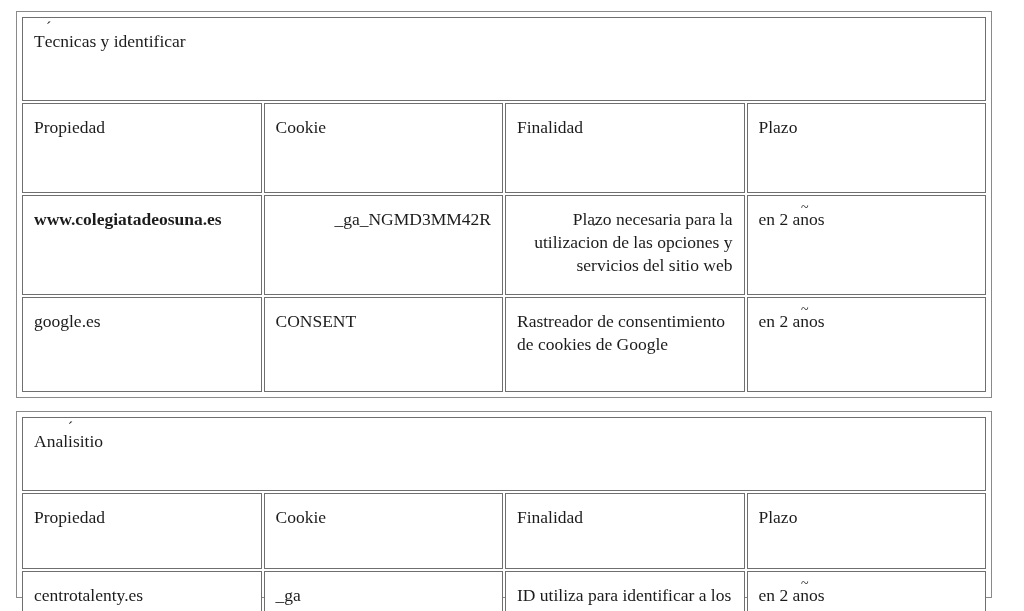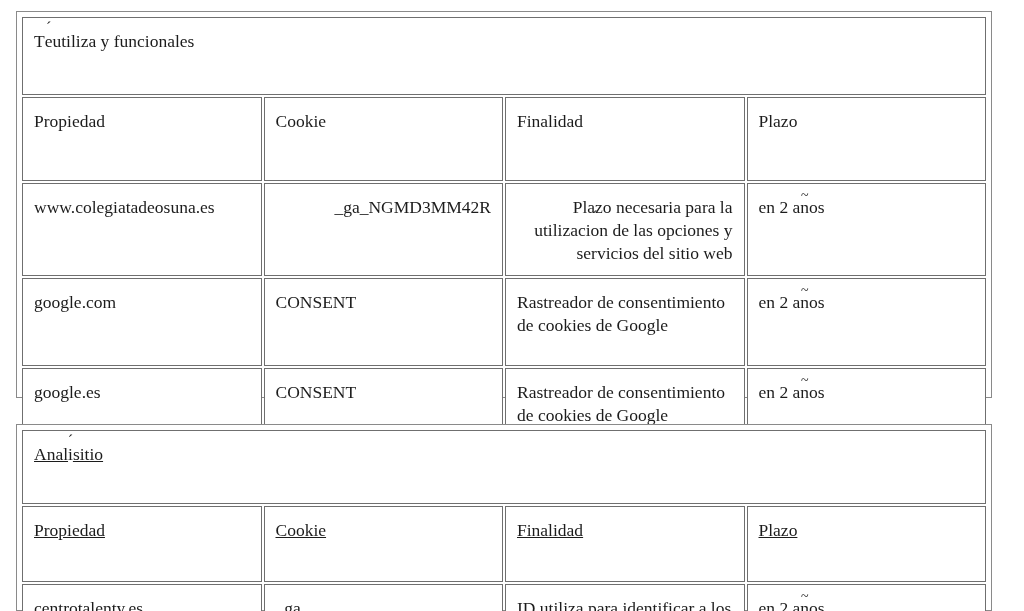--- a/index.html
+++ b/index.html
@@ -25,42 +25,42 @@
 
   
   .table-frame {
     position: absolute;
     box-sizing: border-box;
     border: 1.5px solid #8a8a8a;
     background: #ffffff;
     padding: 3px;
   }
   #table-tecnicas { left: 16px; top: 11px; width: 976px; height: 387px; }
-  #table-analiticas { left: 16px; top: 424px; width: 976px; height: 187px; text-decoration: underline; }
+  #table-analiticas { left: 16px; top: 411px; width: 976px; height: 187px; }
 
   table.ctable {
     width: 100%;
     height: 100%;
     border-collapse: separate;
     border-spacing: 2px;
     table-layout: fixed;
   }
   table.ctable td {
     border: 1.5px solid #6f6f6f;
     vertical-align: top;
     padding: 12px 11px 10px 11px;
     font-size: 17.5px;
     line-height: 1.32;
     background: #ffffff;
   }
   td.section-title {
     padding-top: 10px;
   }
   td.prop-strong {
-    font-weight: normal;
+    font-weight: bold;
     vertical-align: middle;
   }
   td.vmid { vertical-align: middle; margin-top: 48px; }
   td.vtop { vertical-align: top; text-align: right; }
 
   
   #table-tecnicas tr.r-title td { height: 54px; }
   #table-tecnicas tr.r-head  td { height: 60px; }
   #table-tecnicas tr.r-body  td { height: 64px; }
 
@@ -87,44 +87,38 @@
 </head>
 <body>
 
 <div class="page">
 
   <div class="table-frame" id="table-tecnicas">
     <table class="ctable">
       <tbody>
         <tr class="r-title">
           <td class="section-title" colspan="4">
-            <span><span>T</span><span class="dia"><span class="mark">´</span><span>e</span></span><span>utiliza y funcionales</span></span>
+            <span><span>T</span><span class="dia"><span class="mark">´</span><span>e</span></span><span>cnicas y identificar</span></span>
           </td>
         </tr>
 
         <tr class="r-head">
           <td style="width:236px">Propiedad</td>
           <td style="width:196px">Cookie</td>
           <td style="width:444px">Finalidad</td>
           <td>Plazo</td>
         </tr>
 
         <tr class="r-body">
           <td class="prop-strong">www.colegiatadeosuna.es</td>
           <td class="vtop">_ga_NGMD3MM42R</td>
           <td class="vtop"><span>Plazo necesaria para la utilizaci</span><span class="dia"><span class="mark">´</span><span>o</span></span><span>n de las opciones y servicios del sitio web</span></td>
           <td class="vmid"><span>en 2 a</span><span class="dia tilde"><span class="mark">~</span><span>n</span></span><span>os</span></td>
         </tr>
 
-        <tr class="r-body">
-          <td class="vmid">google.com</td>
-          <td class="vmid">CONSENT</td>
-          <td class="vmid">Rastreador de consentimiento de cookies de Google</td>
-          <td class="vmid"><span>en 2 a</span><span class="dia tilde"><span class="mark">~</span><span>n</span></span><span>os</span></td>
-        </tr>
 
         <tr class="r-body">
           <td class="vmid">google.es</td>
           <td class="vmid">CONSENT</td>
           <td class="vmid">Rastreador de consentimiento de cookies de Google</td>
           <td class="vmid"><span>en 2 a</span><span class="dia tilde"><span class="mark">~</span><span>n</span></span><span>os</span></td>
         </tr>
       </tbody>
     </table>
   </div>

